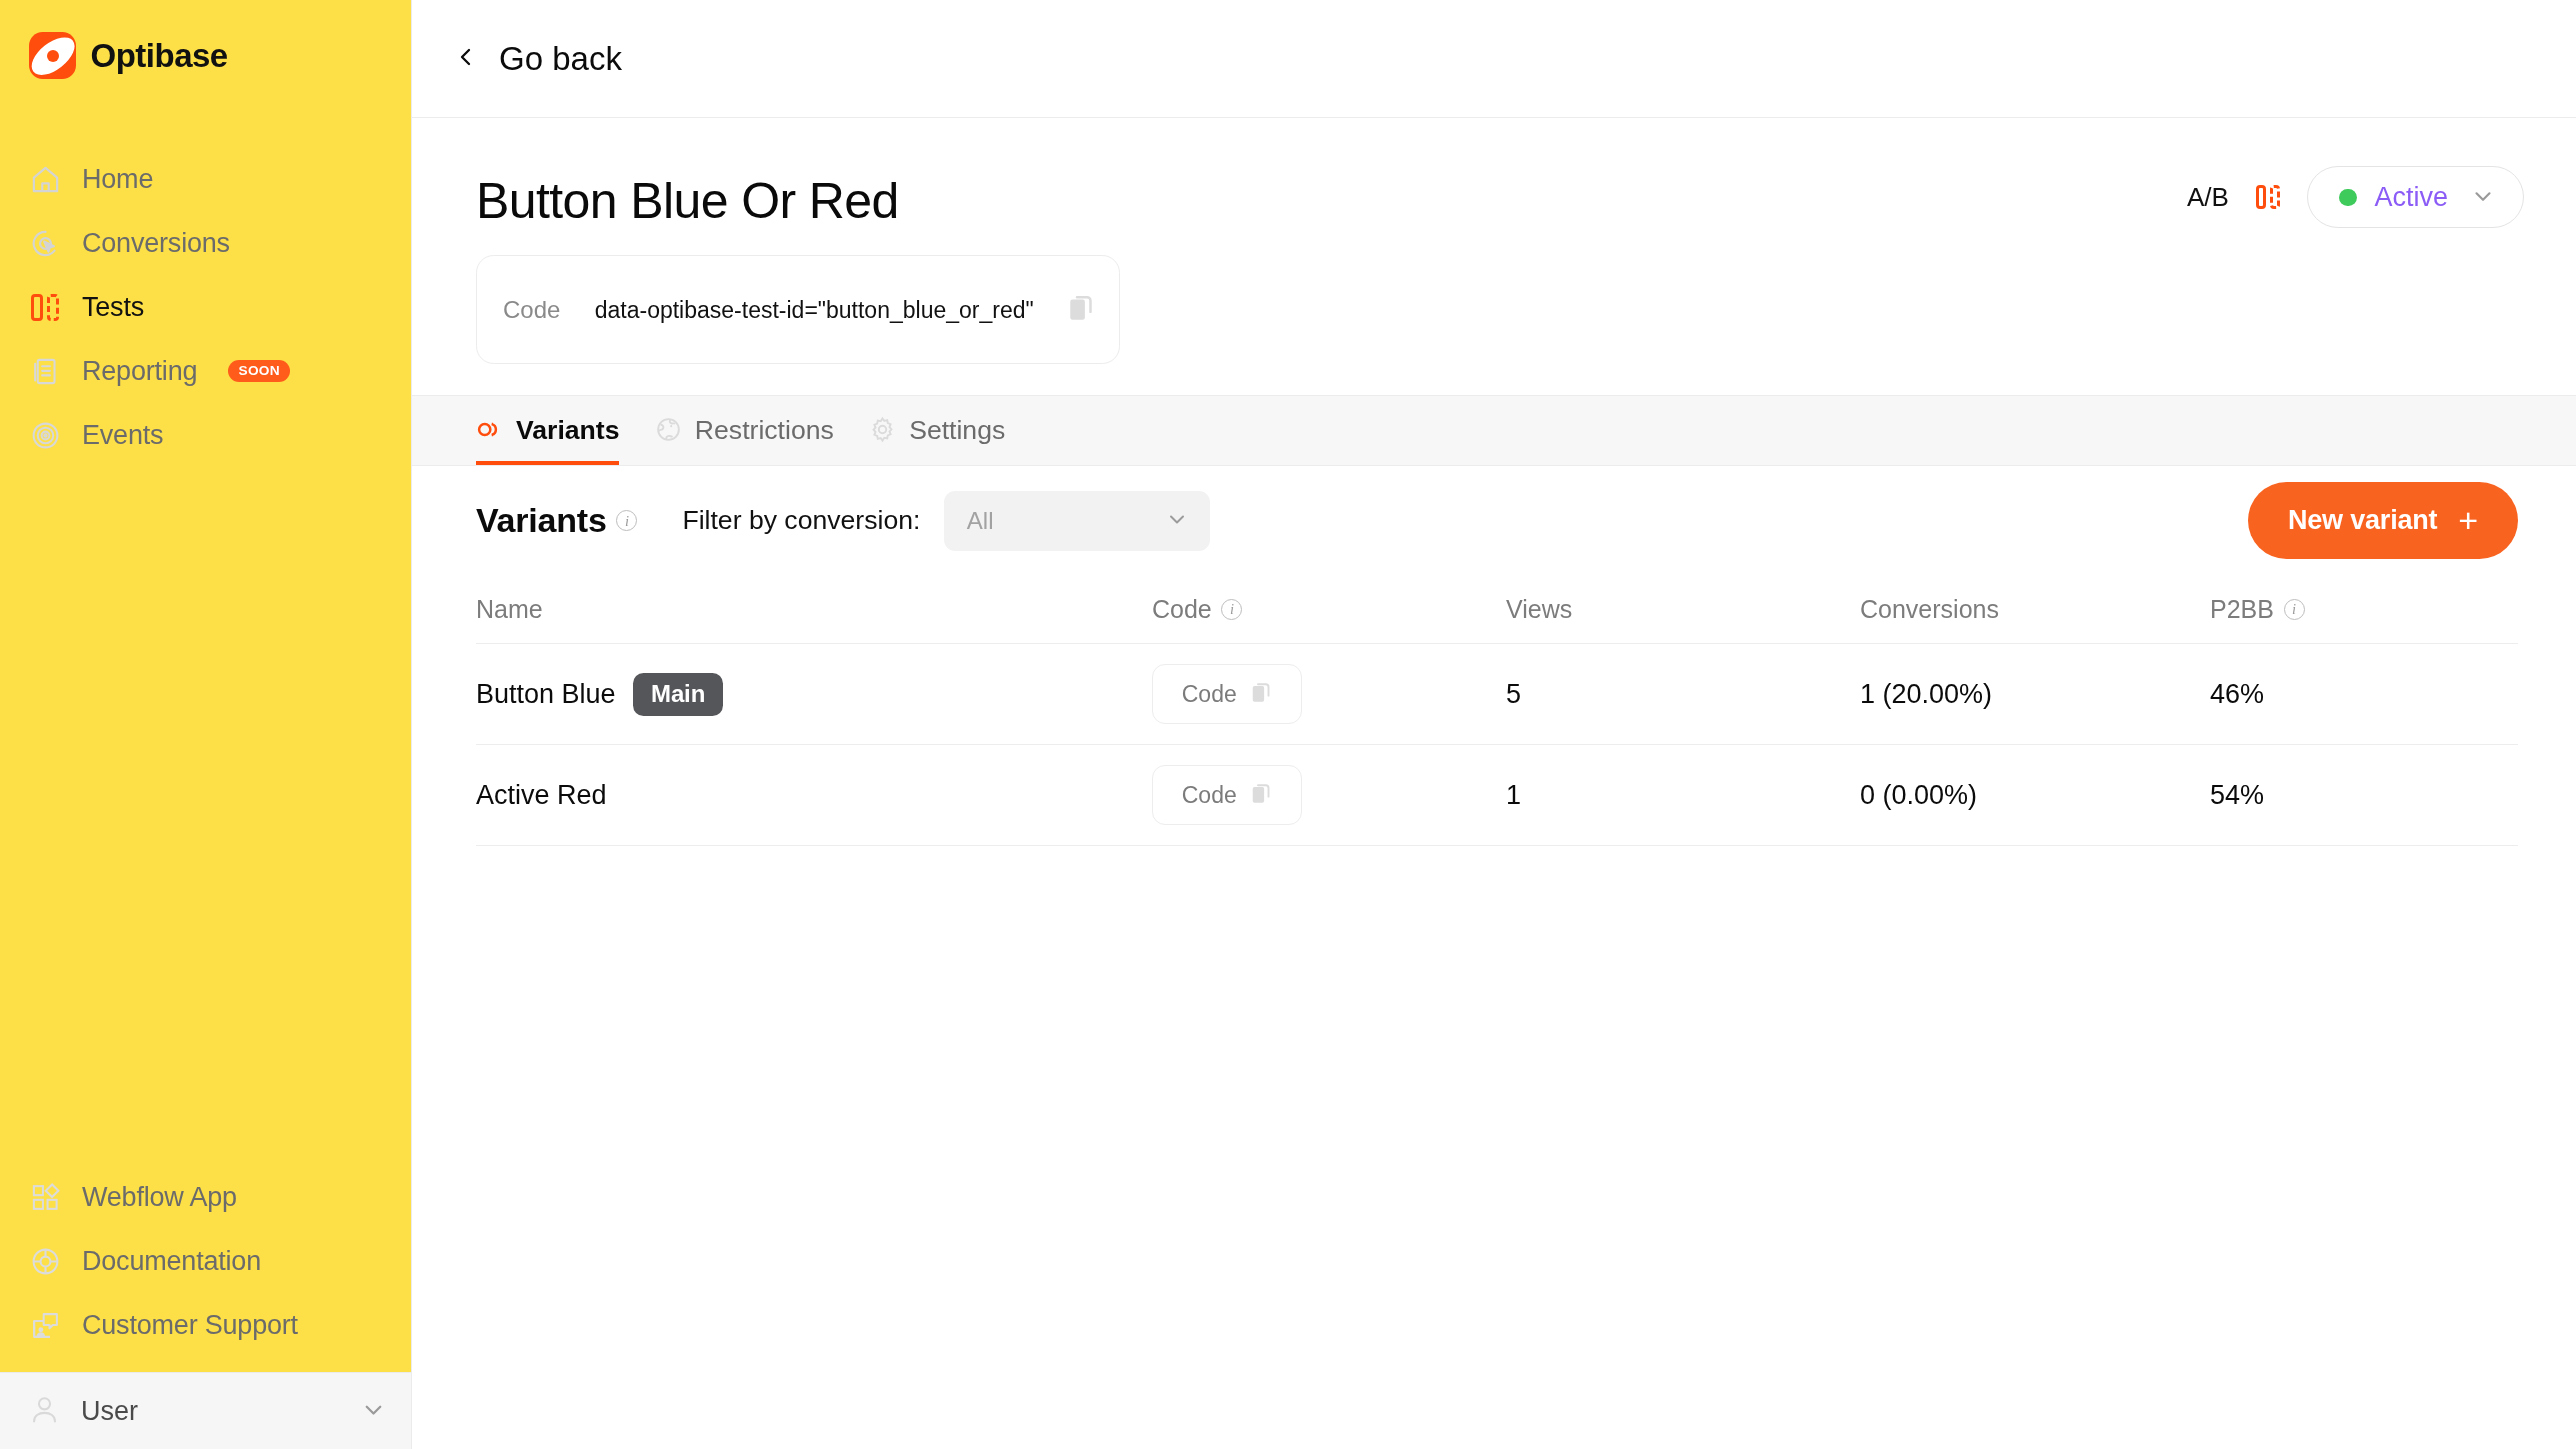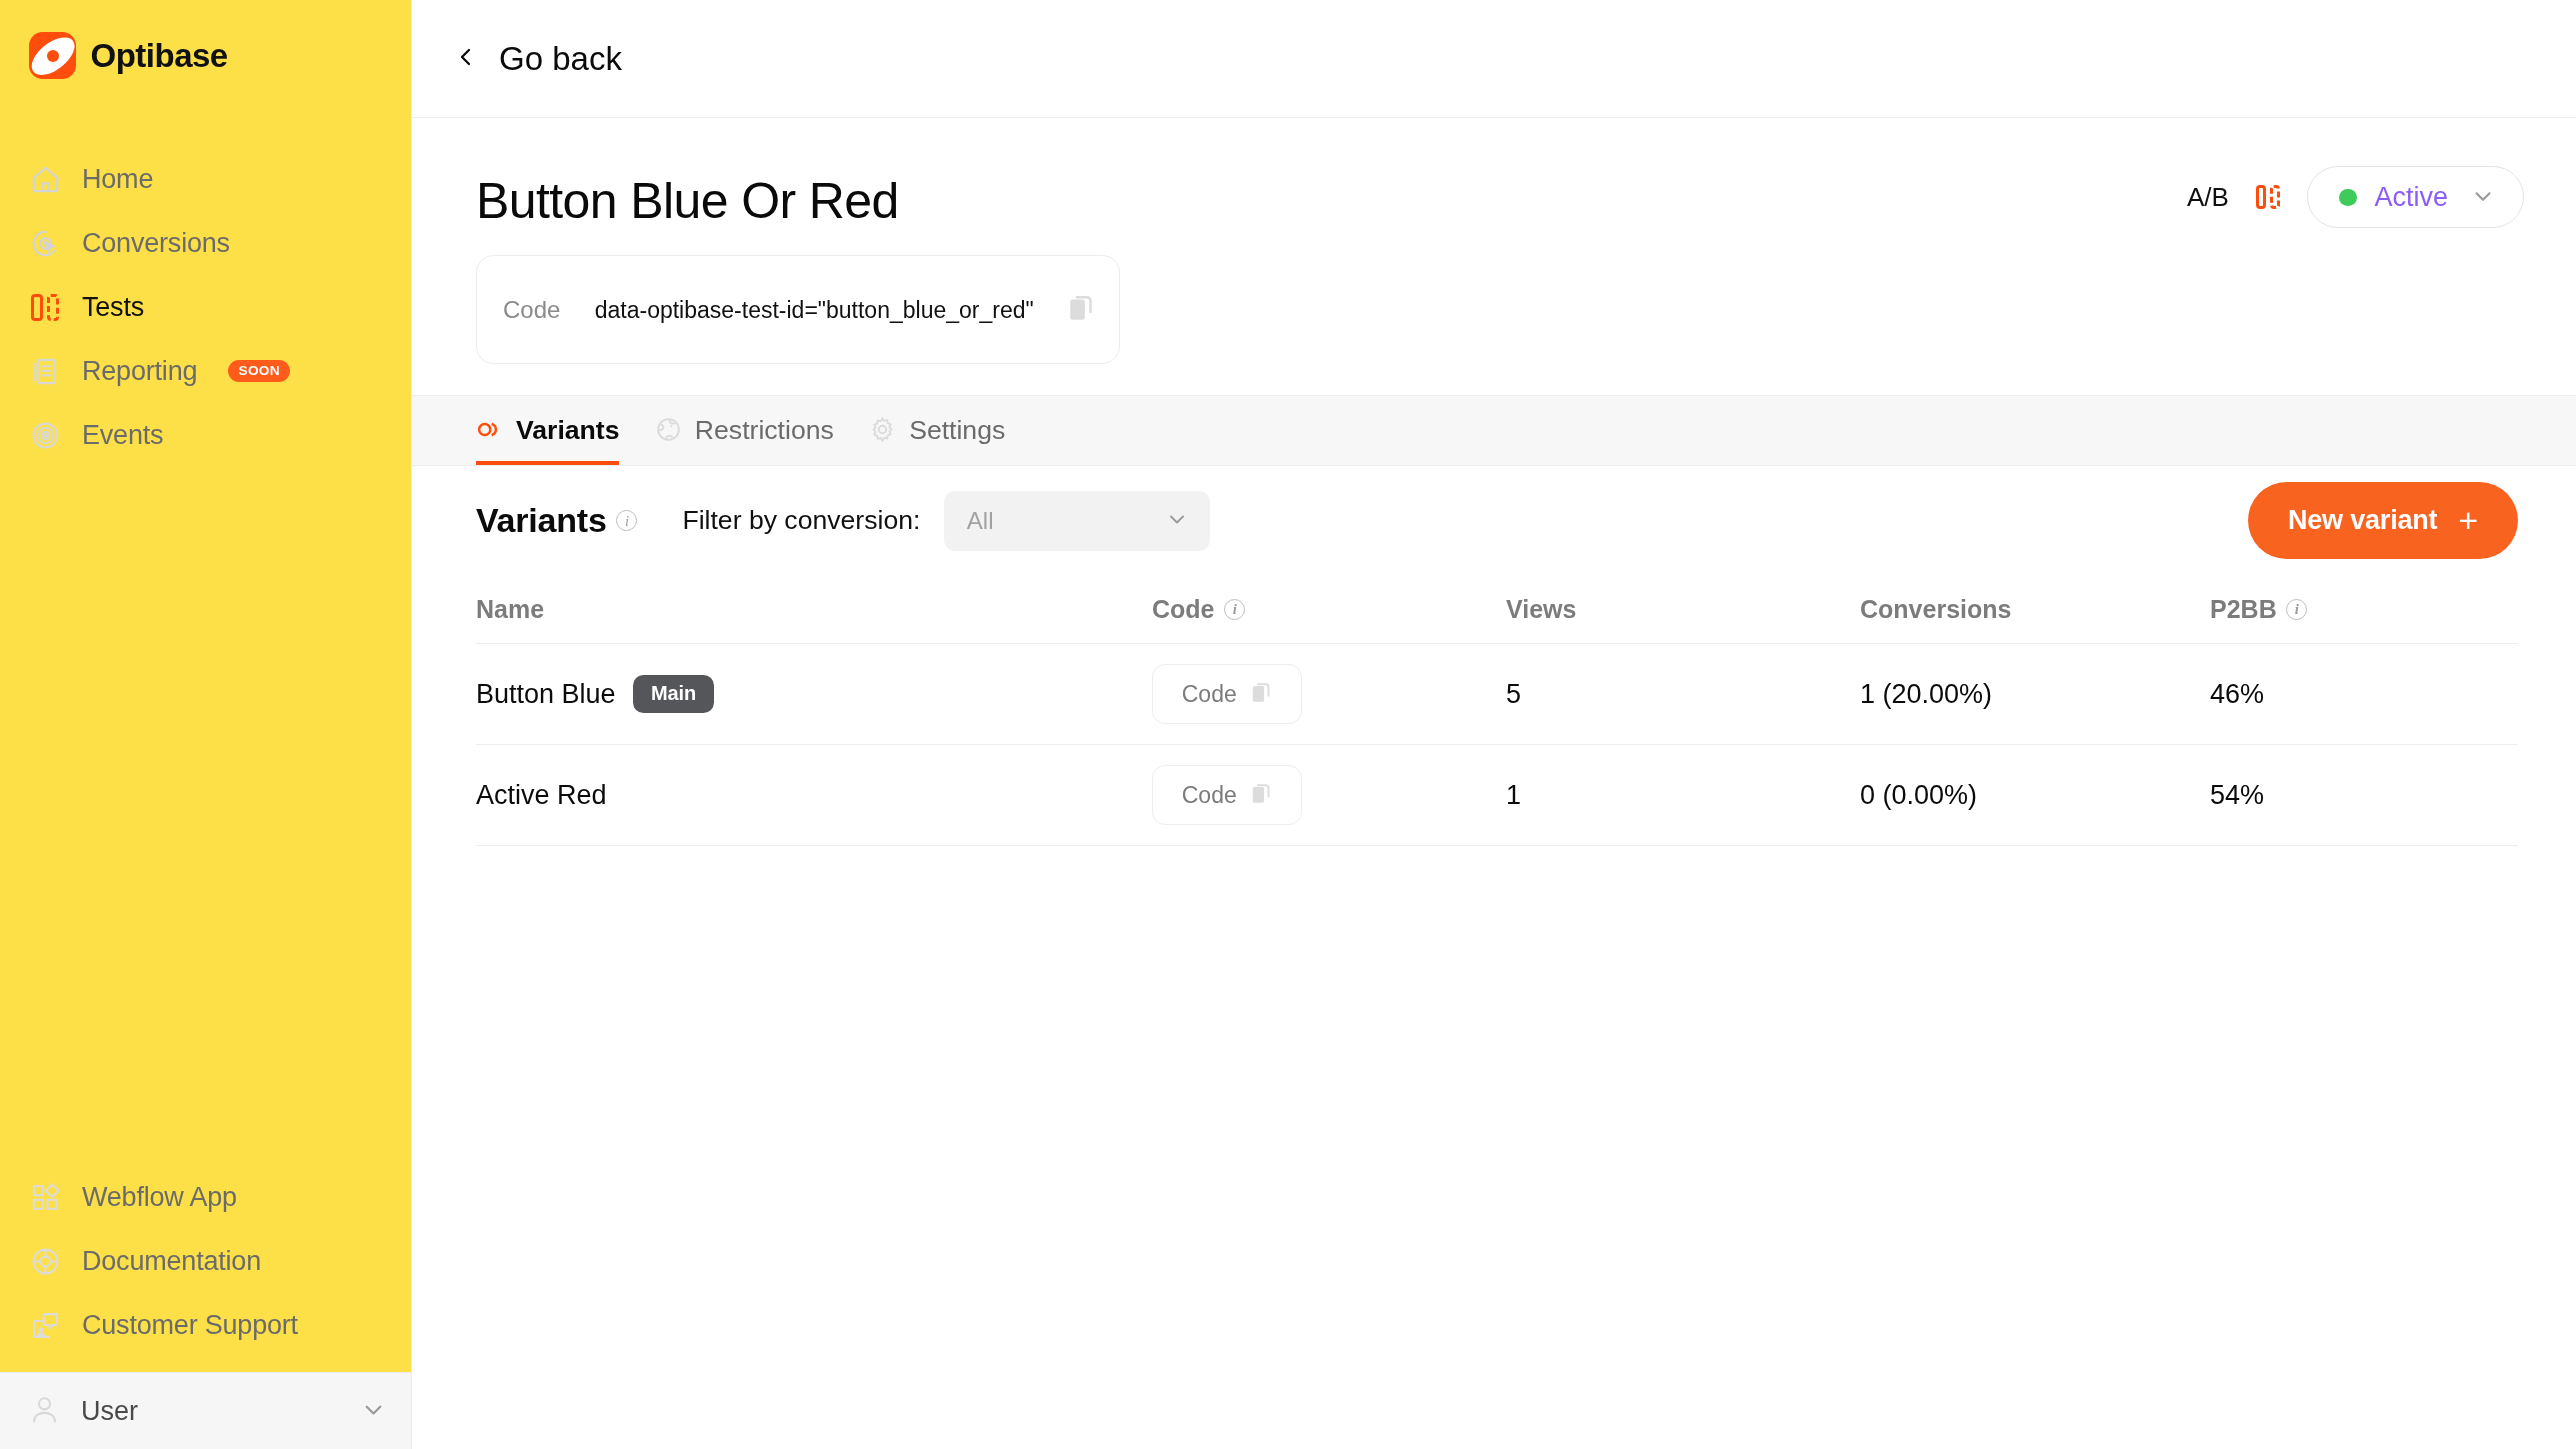--- a/index.html
+++ b/index.html
@@ -142,31 +142,31 @@
     border: none; border-radius: 804px; height: 77px; padding: 0 40px;
     font-size: 27px; font-weight: 700; font-family: "Liberation Sans", sans-serif;
     display: flex; align-items: center; gap: 21px; cursor: pointer; letter-spacing: -0.2px;
   }
   .new-variant .plus { font-size: 34px; font-weight: 400; line-height: 0.8; }
 
   
   .table { padding: 0 58px 0 64px; }
   .trow { display: flex; align-items: center; }
   .thead { height: 69px; border-bottom: 1.6px solid #ededed; }
-  .thead .cell { font-size: 25px; color: #7c7c7c; display: flex; align-items: center; font-weight: bold; }
+  .thead .cell { font-size: 25px; color: #7c7c7c; display: flex; align-items: center; }
   .tbody .trow { height: 101px; border-bottom: 1.6px solid #ededed; }
   .c-name  { flex: 0 0 676px; }
   .c-code  { flex: 0 0 354px; }
   .c-views { flex: 0 0 354px; }
   .c-conv  { flex: 0 0 350px; }
   .c-p2bb  { flex: 1 1 auto; }
   .cell-name { display: flex; align-items: center; gap: 17.7px; }
   .vname { font-size: 27px; color: #0b0b0b; }
   .main-badge {
-    background: #55565A; color: #ffffff; font-size: 20px; font-weight: 700;
+    background: #55565A; color: #ffffff; font-size: 24px; font-weight: 700;
     padding: 7.2px 17.7px 8px; border-radius: 10.5px; letter-spacing: -0.1px;
   }
   .code-btn {
     width: 150px; height: 60px; border: 1.6px solid #ededed; border-radius: 13px;
     display: flex; align-items: center; justify-content: center; gap: 14.5px;
     cursor: pointer; background: #fff;
   }
   .code-btn .t { font-size: 23px; color: #7b7b7b; }
   .num { font-size: 27px; color: #0b0b0b; }
 </style>

